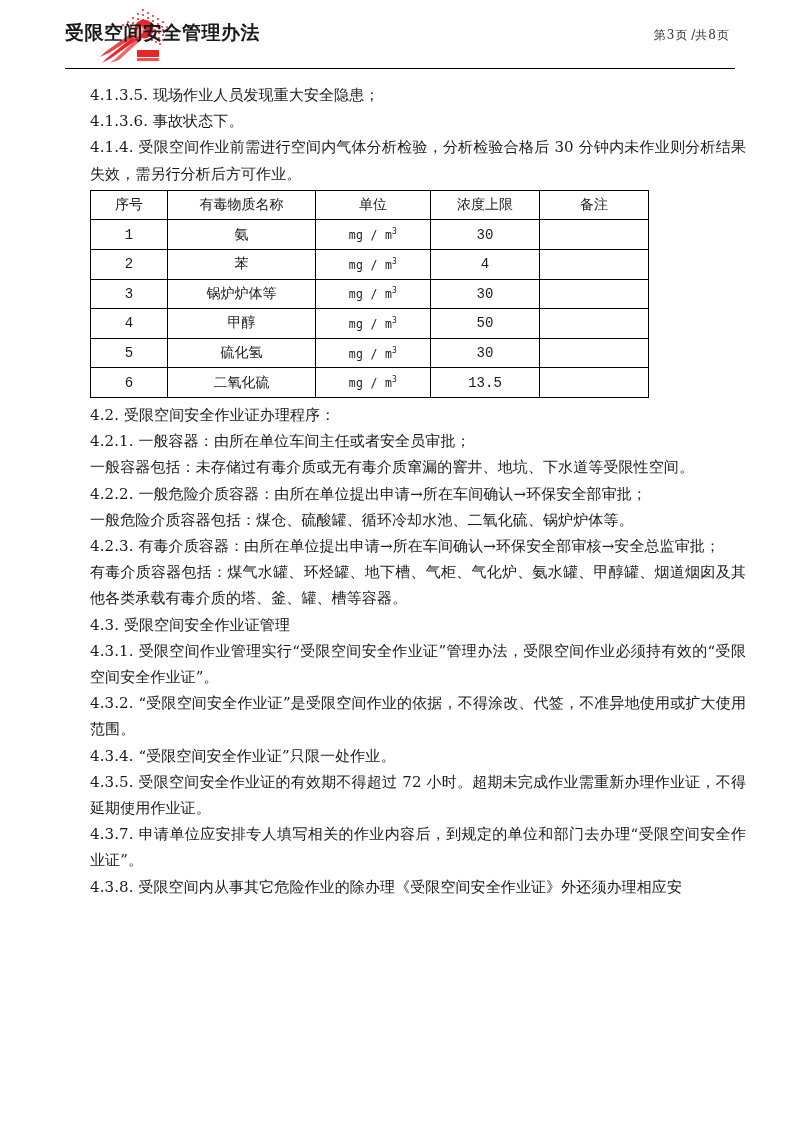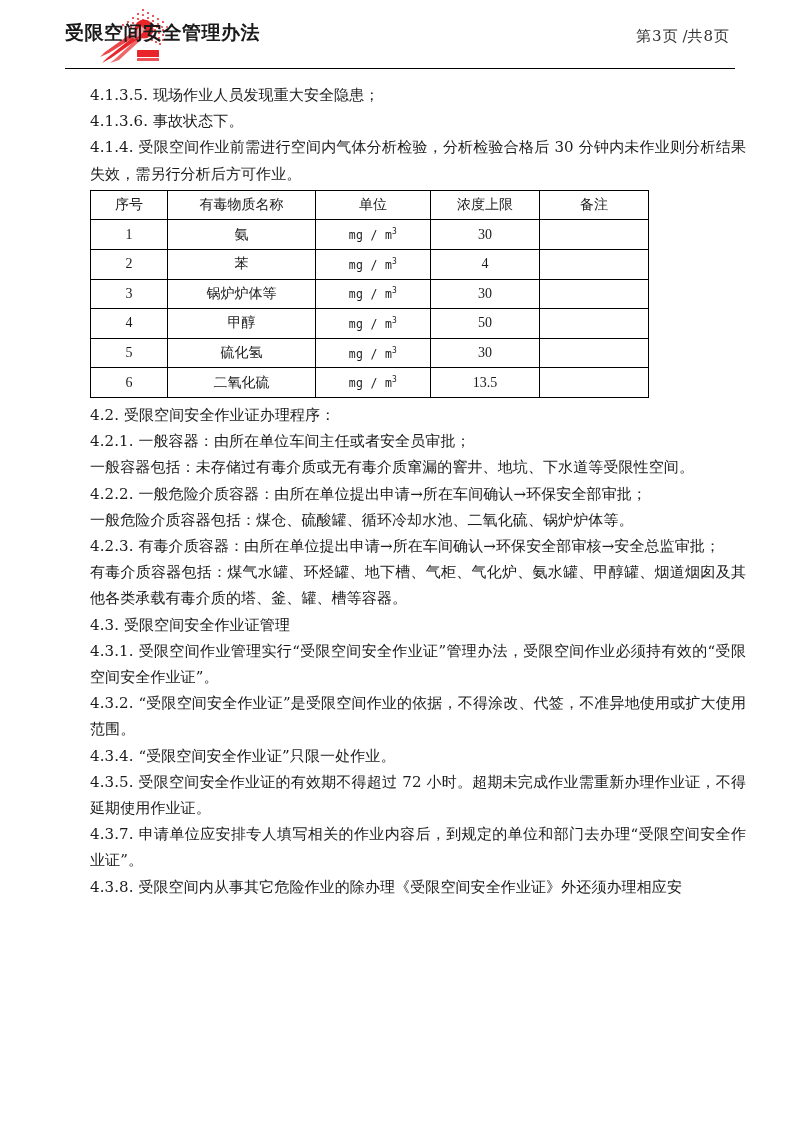--- a/index.html
+++ b/index.html
@@ -52,21 +52,21 @@
     font-weight: 700;
     letter-spacing: 0.5px;
     color: #1a1a1a;
   }
 
   .header-pageinfo {
     position: absolute;
     right: 6px;
     top: 27px;
     font-family: "DejaVu Serif", "Liberation Serif", serif;
-    font-size: 15px;
+    font-size: 12px;
     color: #333333;
     white-space: nowrap;
   }
   .header-pageinfo .num {
     font-family: "DejaVu Serif", "Liberation Serif", serif;
     padding: 0 1px;
   }
 
   .header-rule {
     position: absolute;
@@ -112,21 +112,21 @@
   }
   table.tox td, table.tox th {
     border: 1px solid #000000;
     height: 29.6px;
     text-align: center;
     vertical-align: middle;
     font-weight: normal;
     font-size: 14px;
     color: #1b1b1b;
     padding: 0 2px;
-    font-family: Liberation Serif, serif;
+    font-family: Liberation Mono, monospace;
   }
   table.tox col.c0 { width: 77px; }
   table.tox col.c1 { width: 148px; }
   table.tox col.c2 { width: 115px; }
   table.tox col.c3 { width: 109px; }
   table.tox col.c4 { width: 109px; }
 
   table.tox td.num,
   table.tox td.val {
     font-size: 14px;

